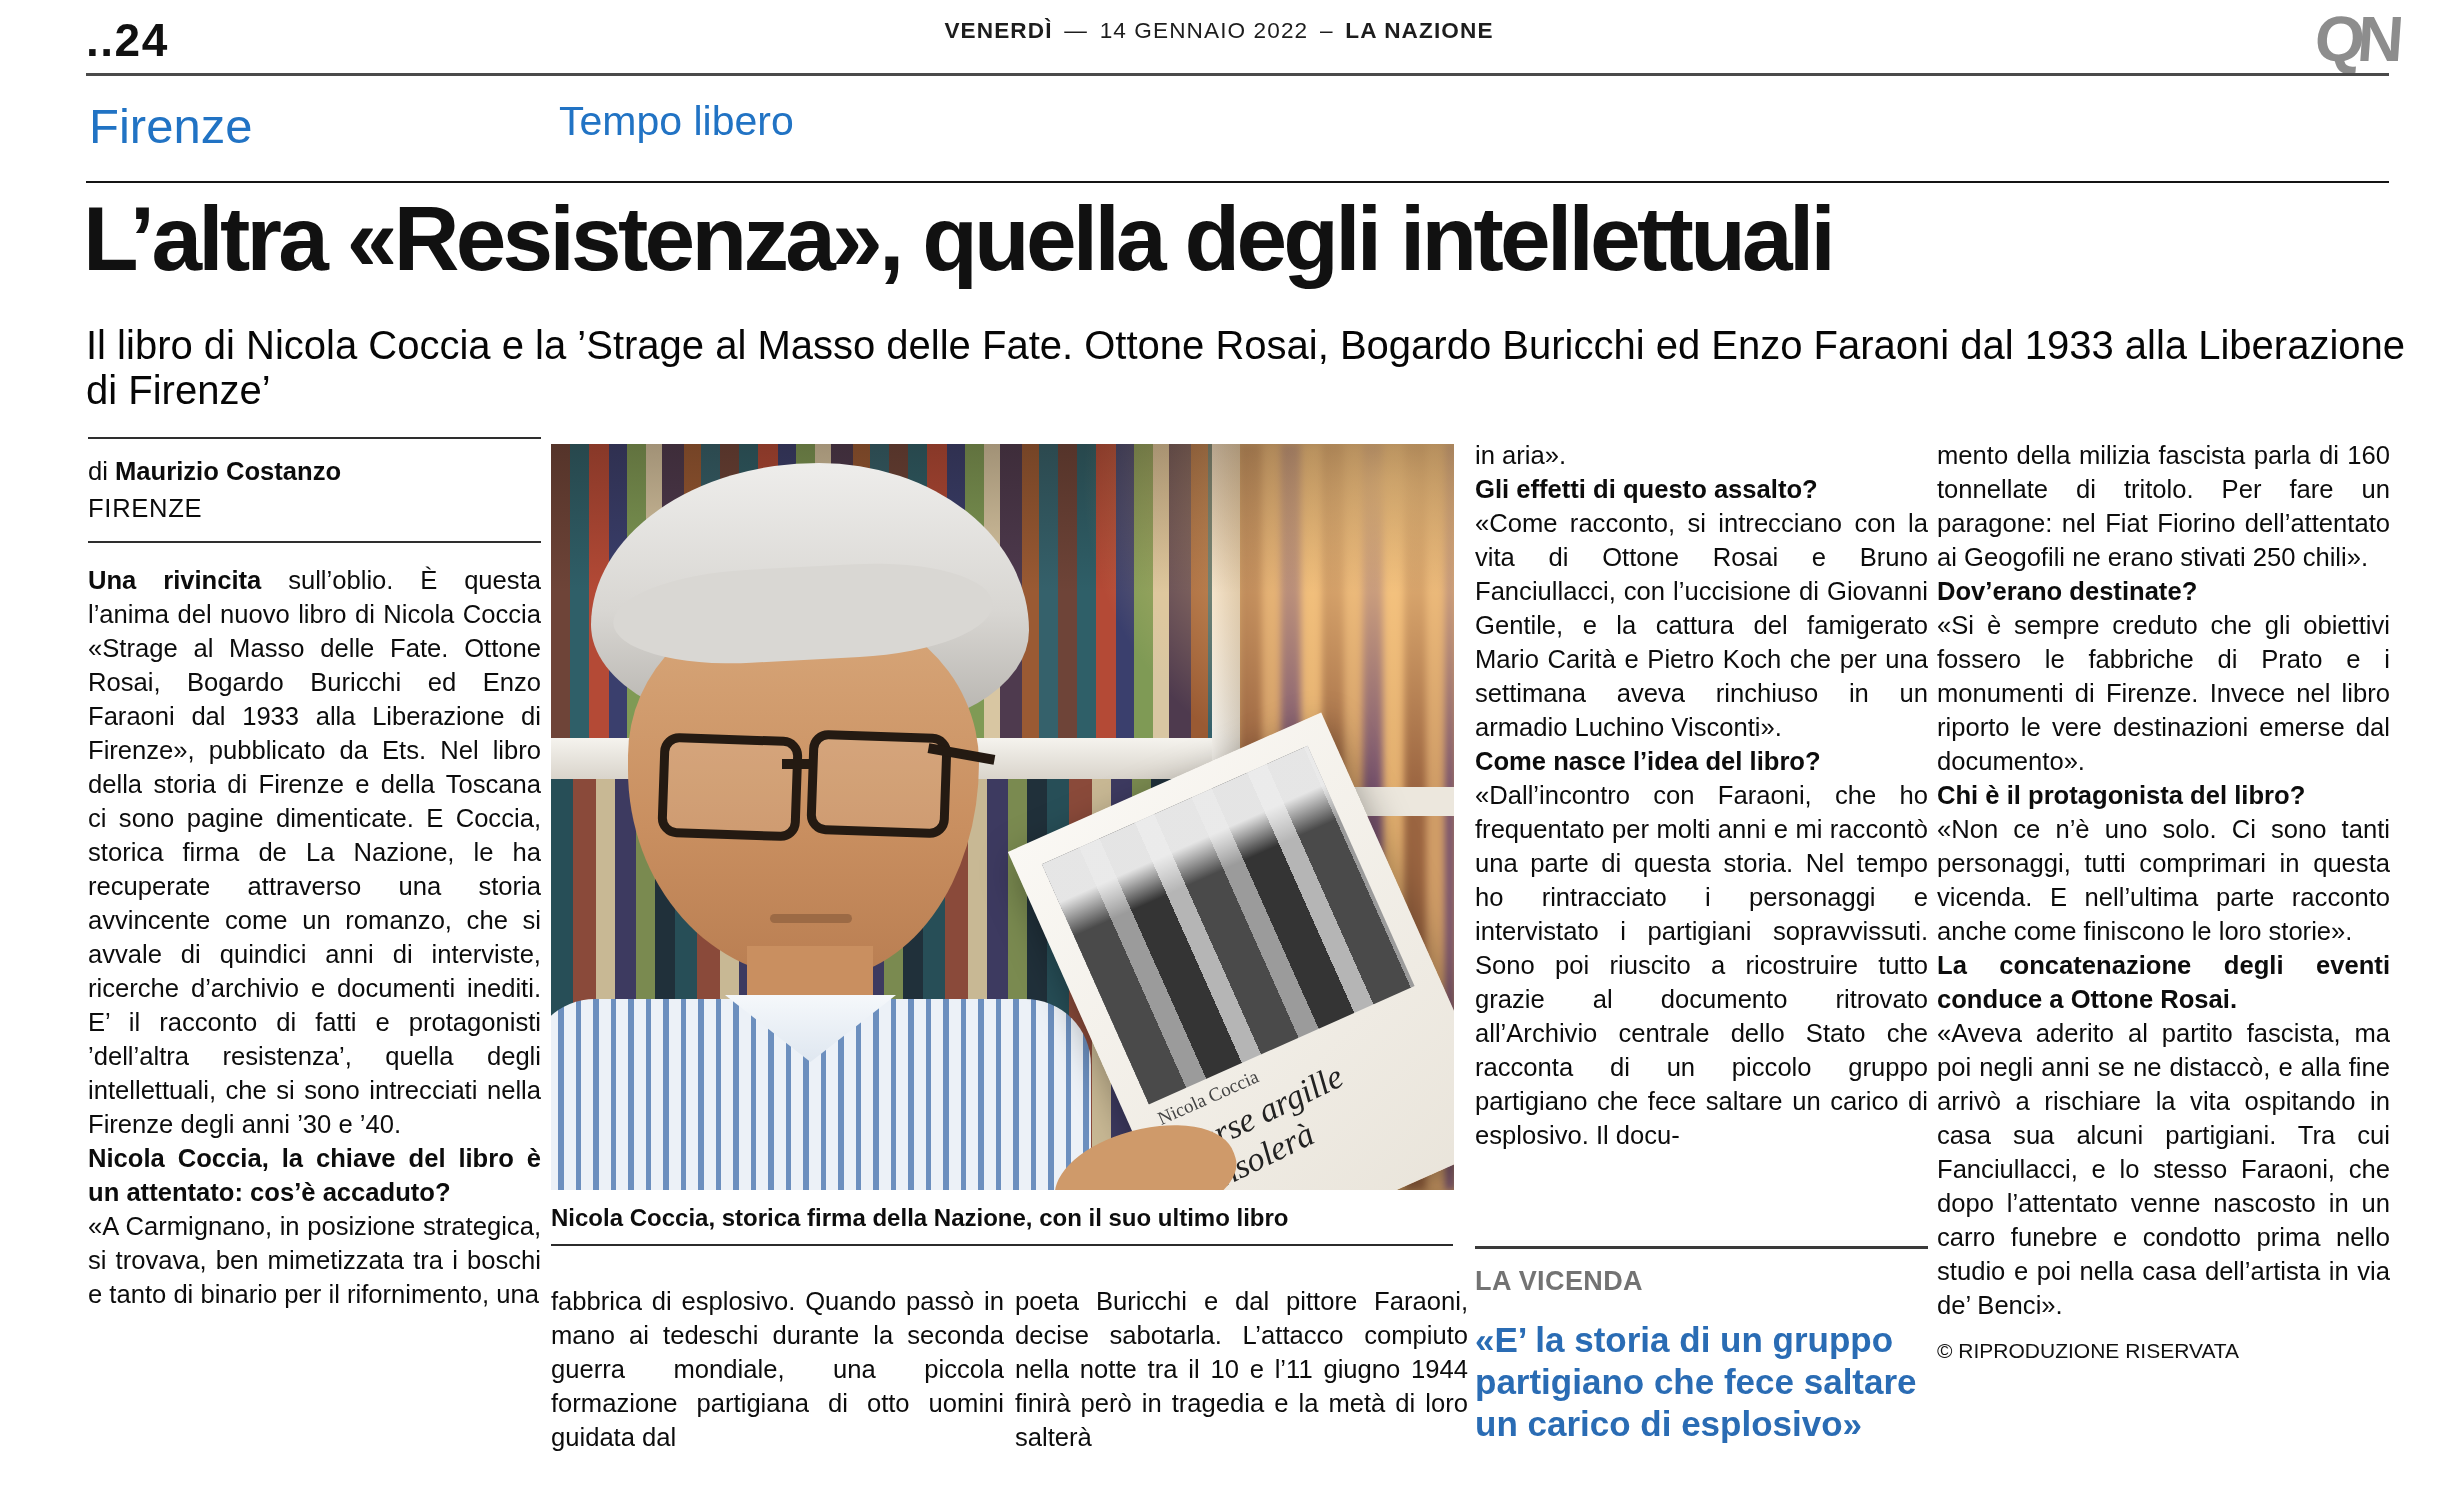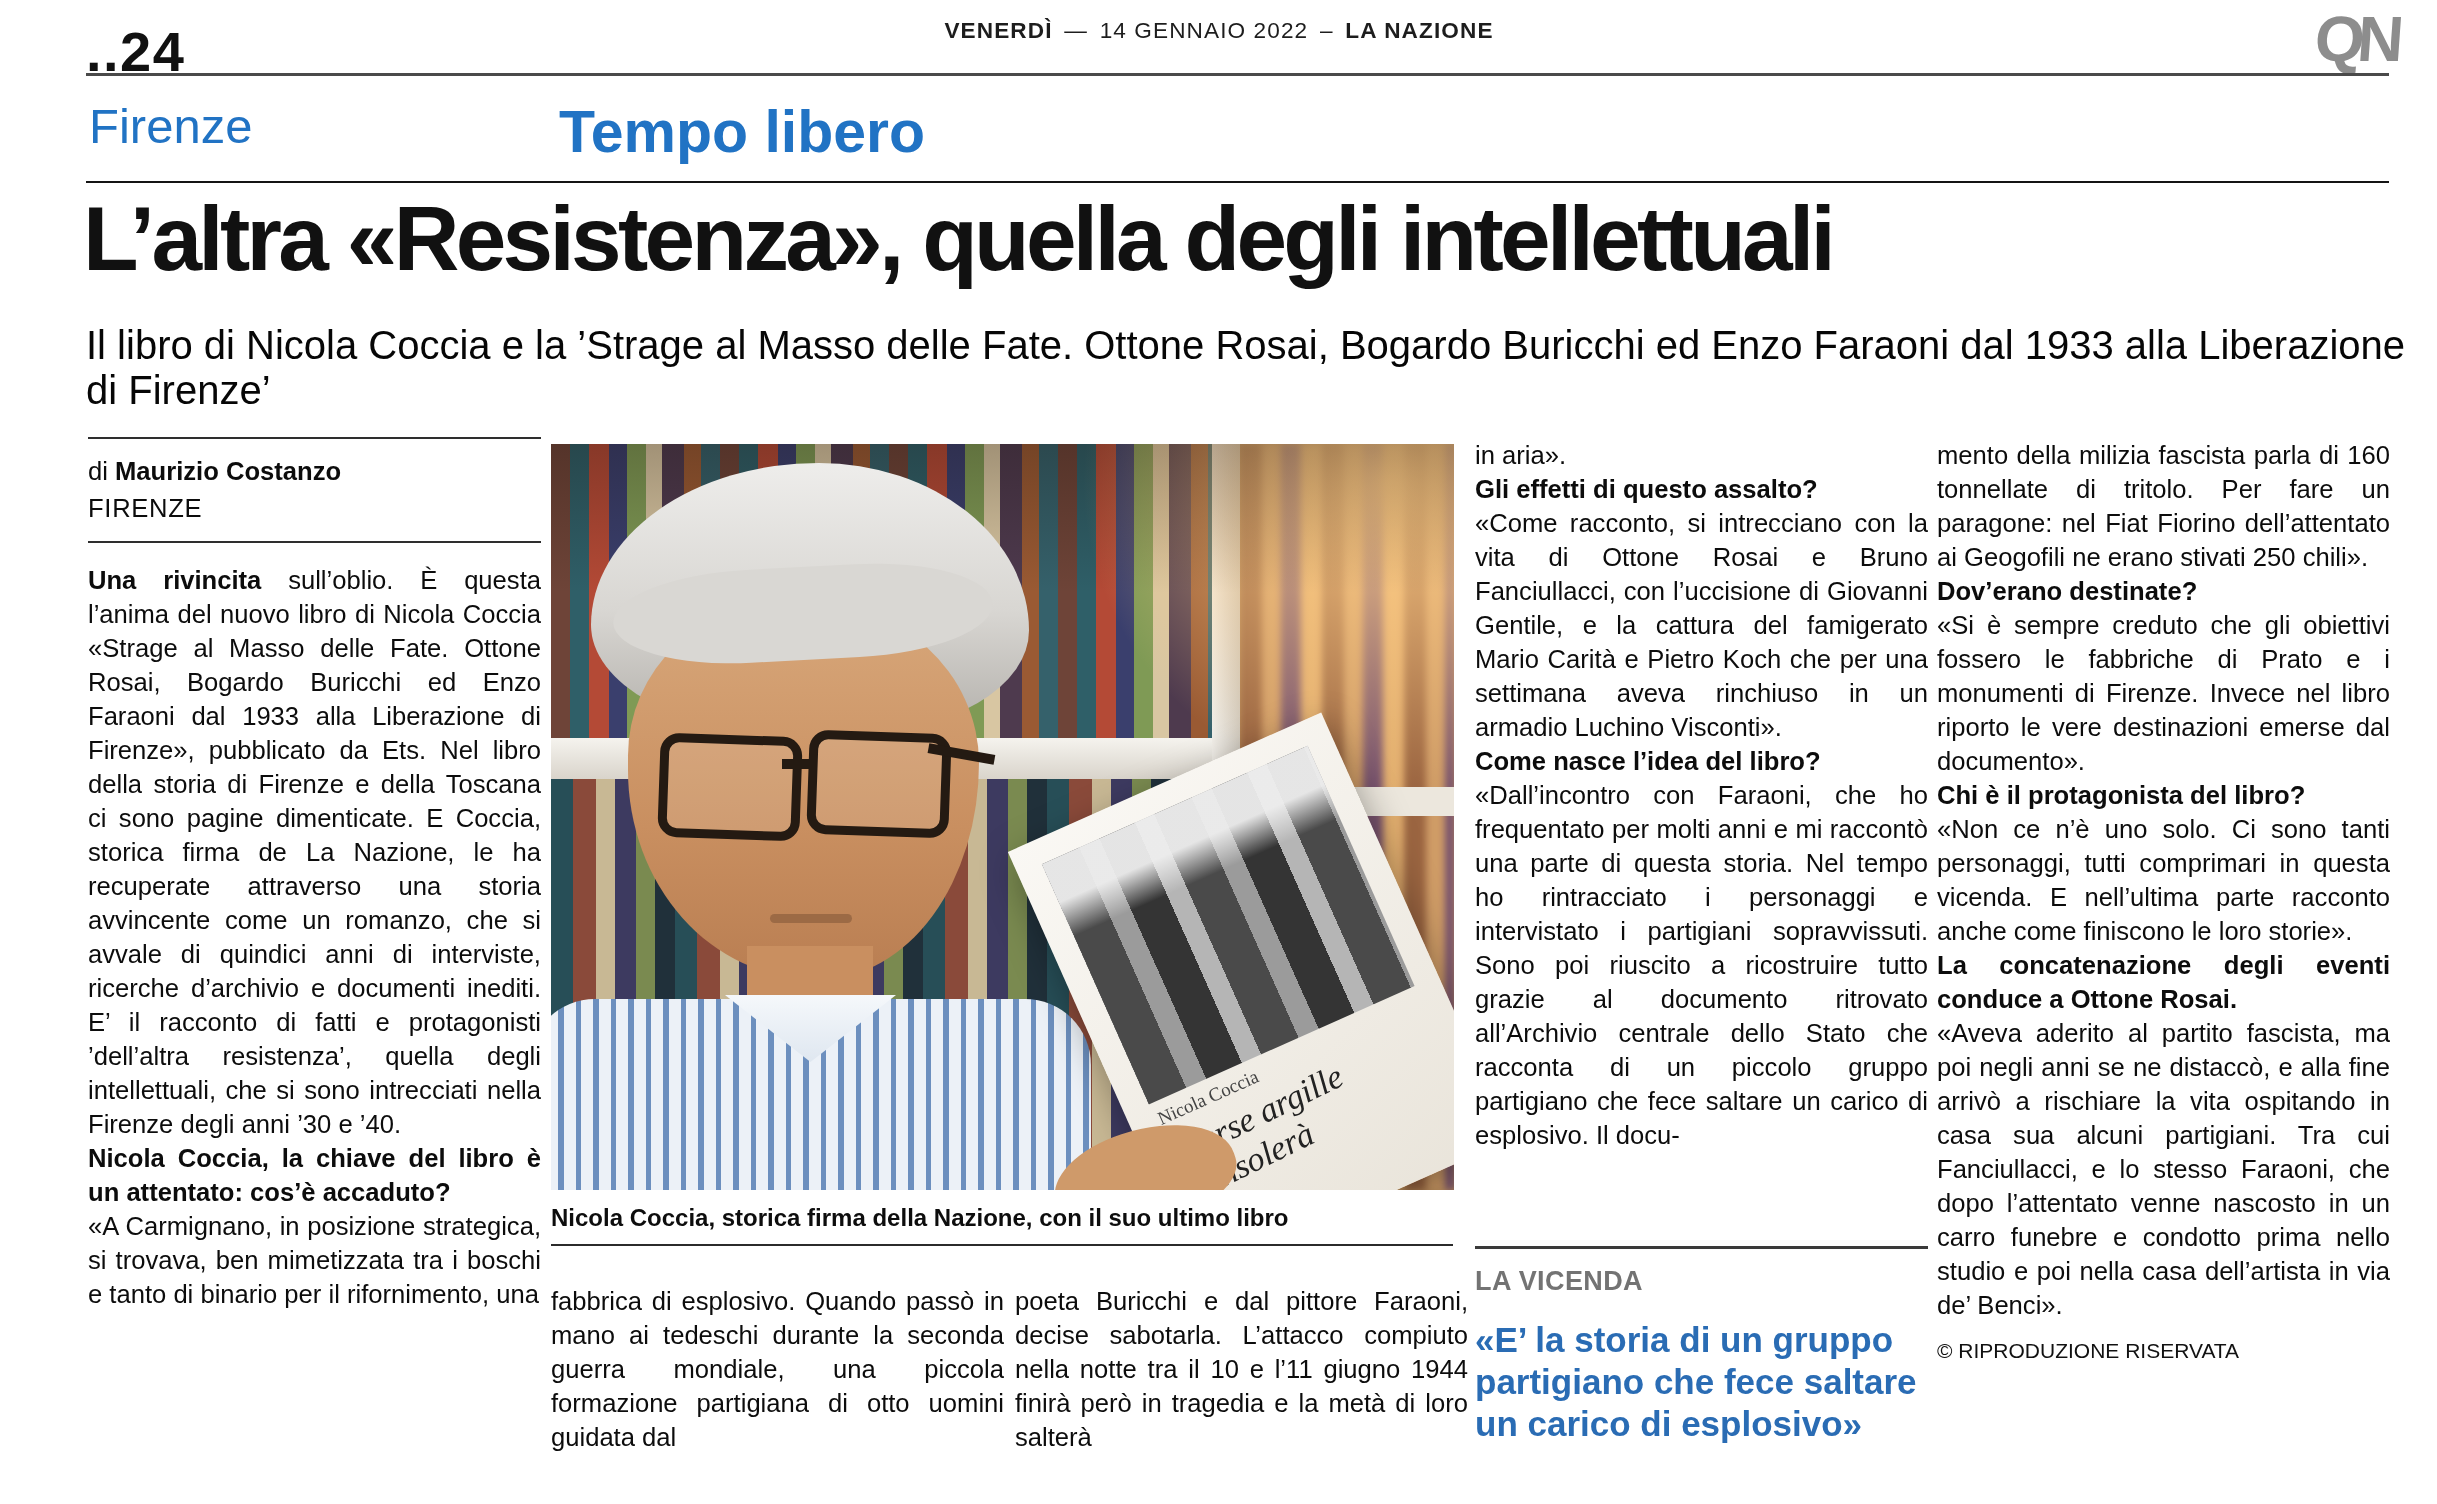--- a/index.html
+++ b/index.html
@@ -1,32 +1,32 @@
 <!DOCTYPE html>
 <html style="font-size:11.7px"><head>
 <meta charset="utf-8">
 <title>La Nazione — Tempo libero</title>
 <style>
   html,body{margin:0;padding:0;background:#e8e8e8;}
   #page{position:relative;width:2438px;height:1504px;background:#ffffff;overflow:hidden;
         font-family:"Liberation Sans",sans-serif;color:#111;}
 
   
-  #pagenum{position:absolute;left:86px;top:19px;font-size:56px;font-weight:bold;letter-spacing:1.5px;}
+  #pagenum{position:absolute;left:86px;top:13px;font-size:46px;font-weight:bold;letter-spacing:1.5px;}
   #dateline{position:absolute;left:0;top:17.5px;width:100%;text-align:center;font-size:22.6px;
             letter-spacing:1.1px;color:#1d1d1d;}
   #dateline span+span{margin-left:11.7px;}
   #dateline .b{font-weight:bold;}
   #qn{position:absolute;right:42px;top:1.5px;font-size:64px;font-weight:bold;color:#8d8d8d;
       letter-spacing:-7.3px;transform:skewX(-4deg);}
   #header-rule{position:absolute;left:86px;top:73px;width:2303px;height:2.9px;background:#4a4a4a;}
 
   
   #sec-local{position:absolute;left:89px;top:98px;font-size:49px;font-weight:normal;color:#2173c4;}
-  #sec-rubric{position:absolute;left:559px;top:98px;font-size:59px;font-weight:bold;color:#2173c4;}
+  #sec-rubric{position:absolute;left:559px;top:98px;font-size:41px;font-weight:normal;color:#2173c4;}
   #section-rule{position:absolute;left:86px;top:181px;width:2303px;height:1.5px;background:#141414;}
 
   
   #headline{position:absolute;left:83px;top:184px;width:2337px;margin:0;font-size:91px;
             font-weight:bold;letter-spacing:-3.7px;line-height:1.2;white-space:nowrap;}
   #subtitle{position:absolute;left:86px;top:323px;width:2337px;margin:0;font-size:40px;
             color:#060606;letter-spacing:0px;}
 
   
   .col{position:absolute;width:453px;font-size:25.6px;line-height:34px;text-align:justify;color:#0c0c0c;}

